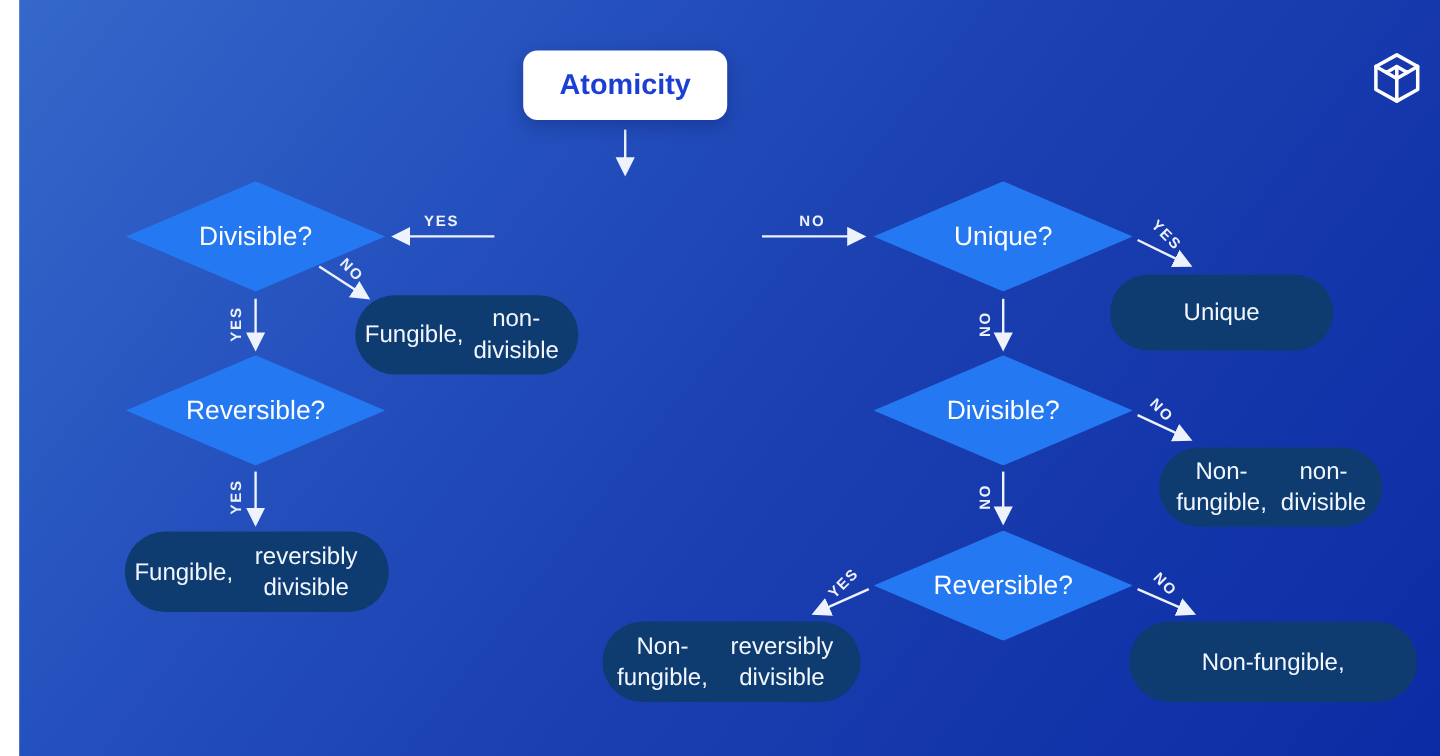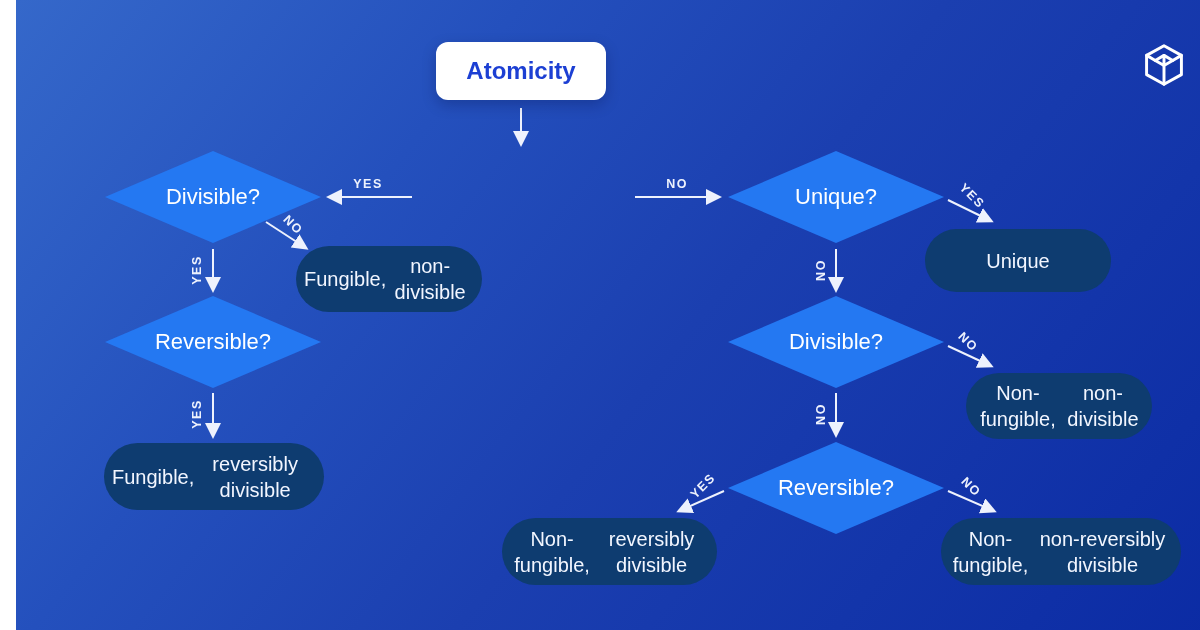--- a/index.html
+++ b/index.html
@@ -102,21 +102,20 @@
   <div class="node pill" style="left:88px;top:443px;width:220px;height:67px;">
     <span>Fungible,</span>
     <span>reversibly divisible</span>
   </div>
   <div class="node pill" style="left:486px;top:518px;width:215px;height:67px;">
     <span>Non-fungible,</span>
     <span>reversibly divisible</span>
   </div>
   <div class="node pill" style="left:925px;top:518px;width:240px;height:67px;">
     <span>Non-fungible,</span>
-    <span>non-reversibly divisible</span>
   </div>
 
   <span class="edge-label" style="left:352px;top:184px;">YES</span>
   <span class="edge-label" style="left:661px;top:184px;">NO</span>
   <span class="edge-label rot45" style="left:277px;top:225px;">NO</span>
   <span class="edge-label rot-90" style="left:181px;top:270px;">YES</span>
   <span class="edge-label rot-90" style="left:181px;top:414px;">YES</span>
   <span class="edge-label rot45" style="left:956px;top:196px;">YES</span>
   <span class="edge-label rot-90" style="left:805px;top:270px;">NO</span>
   <span class="edge-label rot45" style="left:952px;top:342px;">NO</span>

